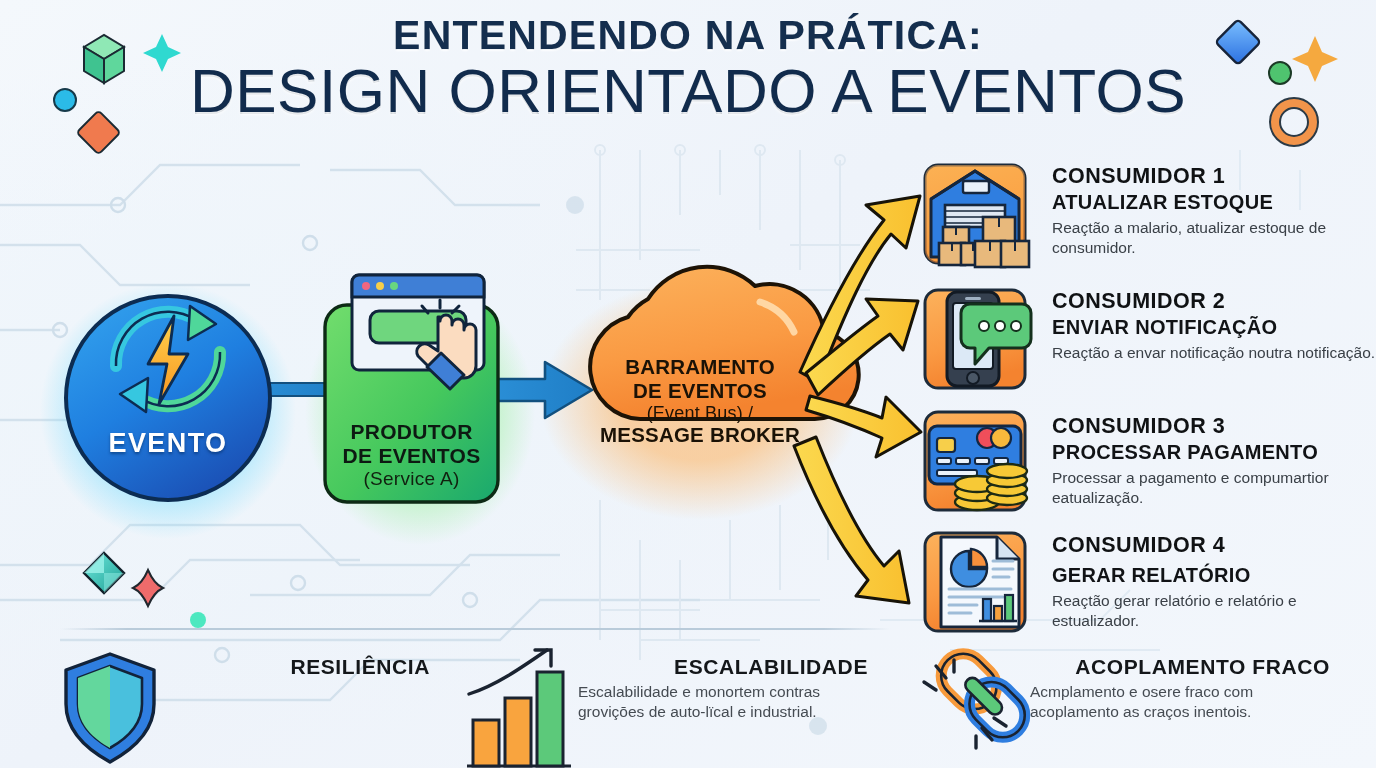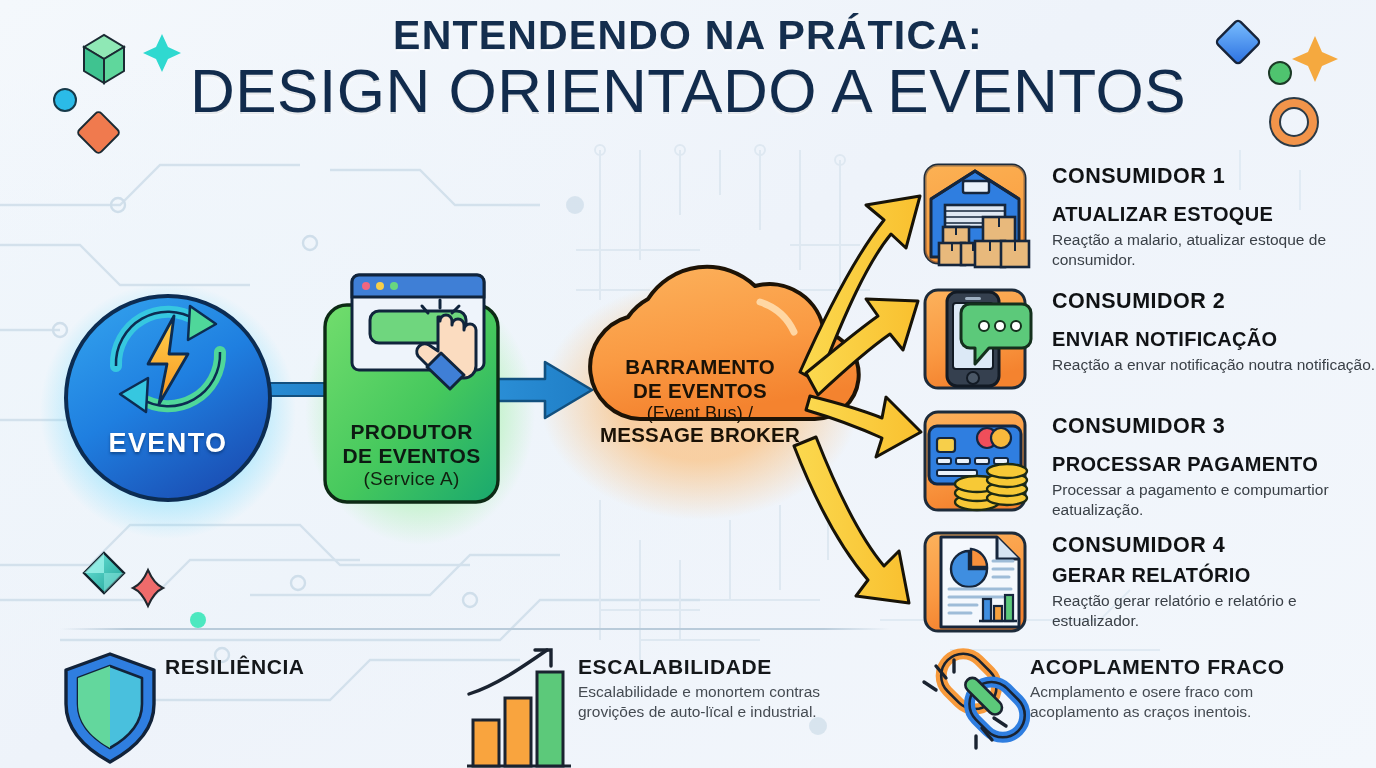--- a/index.html
+++ b/index.html
@@ -41,30 +41,30 @@
     text-shadow:0 2px 3px rgba(0,40,90,.55);
   }
   .prod-txt{color:#0d1a12;font-weight:bold;font-size:21px;line-height:1.13;letter-spacing:.3px;}
   .prod-sub{color:#11210f;font-weight:normal;font-size:19px;margin-top:1px;}
   .cloud-txt{color:#1b1206;font-weight:bold;font-size:20.5px;line-height:1.16;letter-spacing:.2px;}
   .cloud-sub{font-weight:normal;font-size:18px;}
 
   
   .consumer{position:absolute;left:1052px;width:324px;}
   .c-title{font-size:21.5px;font-weight:bold;color:#101214;letter-spacing:.5px;line-height:1.12;}
-  .c-sub{font-size:20px;font-weight:bold;color:#111316;letter-spacing:.3px;line-height:1.12;margin-top:15px;}
+  .c-sub{font-size:20px;font-weight:bold;color:#111316;letter-spacing:.3px;line-height:1.12;margin-top:3px;}
   .c-desc{font-size:15.5px;color:#3a4047;line-height:1.28;margin-top:5px;}
 
   
   .divider{position:absolute;left:60px;top:628px;width:830px;height:2px;
     background:linear-gradient(90deg,rgba(183,203,221,0) 0%,#b9cbda 8%,#b9cbda 92%,rgba(183,203,221,0) 100%);}
 
   
   .feature{position:absolute;top:655px;}
-  .f-title{font-size:21px;font-weight:bold;color:#14171a;letter-spacing:.6px;}
+  .f-title{font-size:21px;font-weight:bold;color:#14171a;letter-spacing:.6px;text-align:right;}
   .f-desc{font-size:15.5px;color:#454b52;line-height:1.3;margin-top:3px;}
 </style>
 </head>
 <body>
 
 <div id="root">
 
   <svg class="circuit" width="1376" height="768" viewBox="0 0 1376 768">
     <g stroke="#cfdeea" stroke-width="2.4" fill="none" opacity="0.85">
       <path d="M-10 205 H120 L160 165 H300"></path>

